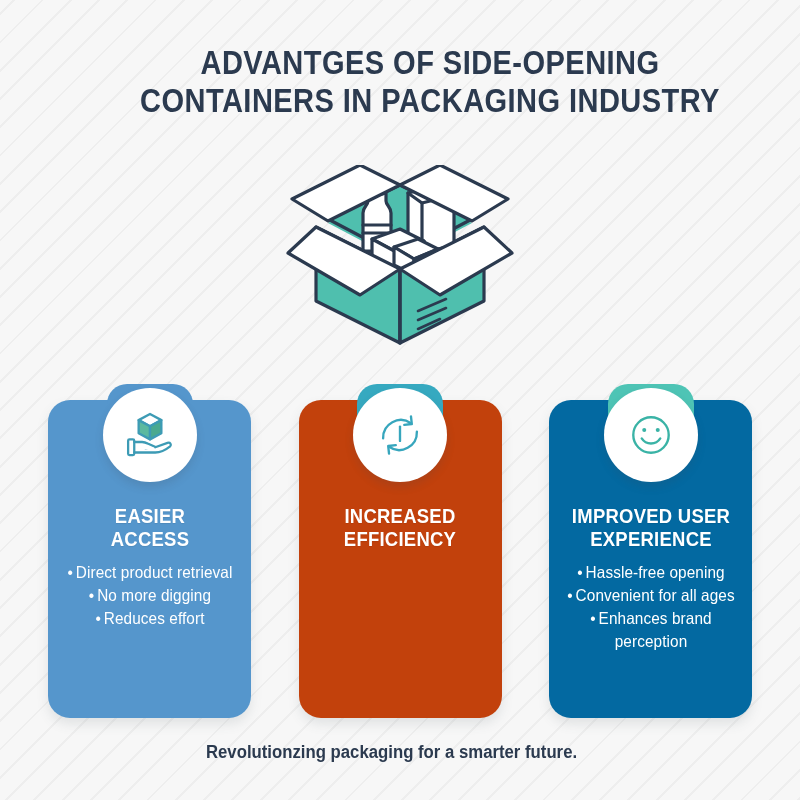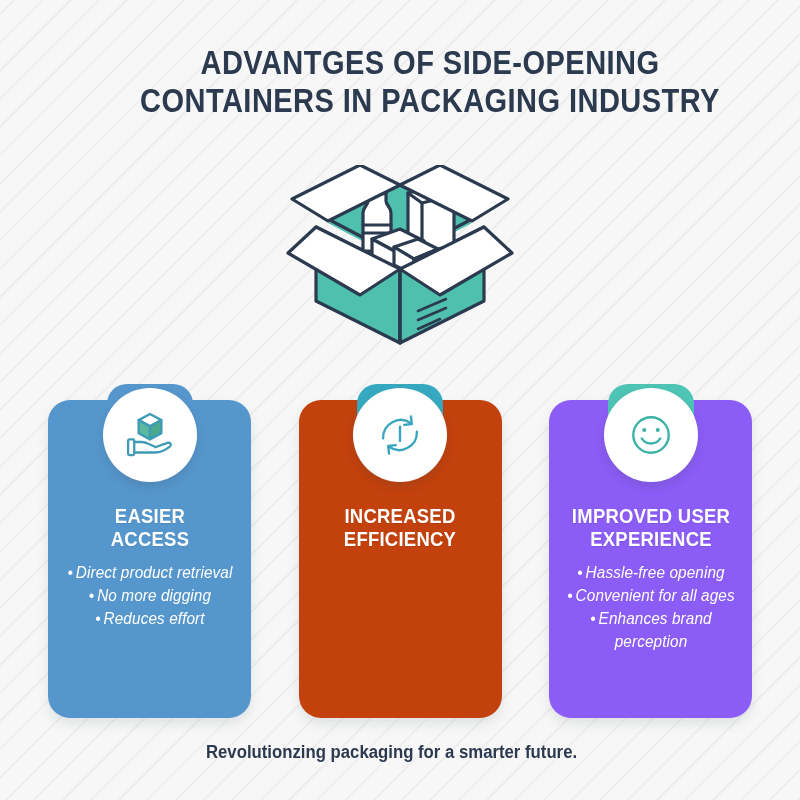--- a/index.html
+++ b/index.html
@@ -126,21 +126,20 @@
   }
   .card-list {
     position: relative;
     z-index: 1;
     margin: 11px 0 0 0;
     padding: 0;
     list-style: none;
     width: 196px;
     text-align: center;
     color: #ffffff;
-    font-style: italic;
   }
   .card-list li {
     font-family: "Liberation Sans Narrow", "Liberation Sans", sans-serif;
     font-size: 16.5px;
     line-height: 23px;
     letter-spacing: 0.1px;
     transform: scaleX(0.93);
   }
   .bullet-dot { margin-right: 3px; }
 
@@ -258,21 +257,21 @@
           <line x1="32" y1="22" x2="32" y2="39"></line>
         </g>
       </svg>
     </div>
     <div class="card-heading">
       <div>INCREASED</div>
       <div>EFFICIENCY</div>
     </div>
   </div>
 
-  <div class="card" style="background-color: #8b5cf6;">
+  <div class="card" style="background-color: #0369a1;">
     <div class="card-tab" style="background-color: rgb(78, 196, 181);"></div>
     <div class="icon-circle">
       <svg viewBox="0 0 64 64" width="54" height="54">
         <g fill="none" stroke="#3ab3a6" stroke-width="2.8" stroke-linecap="round">
           <circle cx="32" cy="32" r="21"></circle>
           <circle cx="24" cy="26" r="2.4" fill="#3ab3a6" stroke="none"></circle>
           <circle cx="40" cy="26" r="2.4" fill="#3ab3a6" stroke="none"></circle>
           <path d="M21,36 A13,13 0 0 0 43,36"></path>
         </g>
       </svg>

